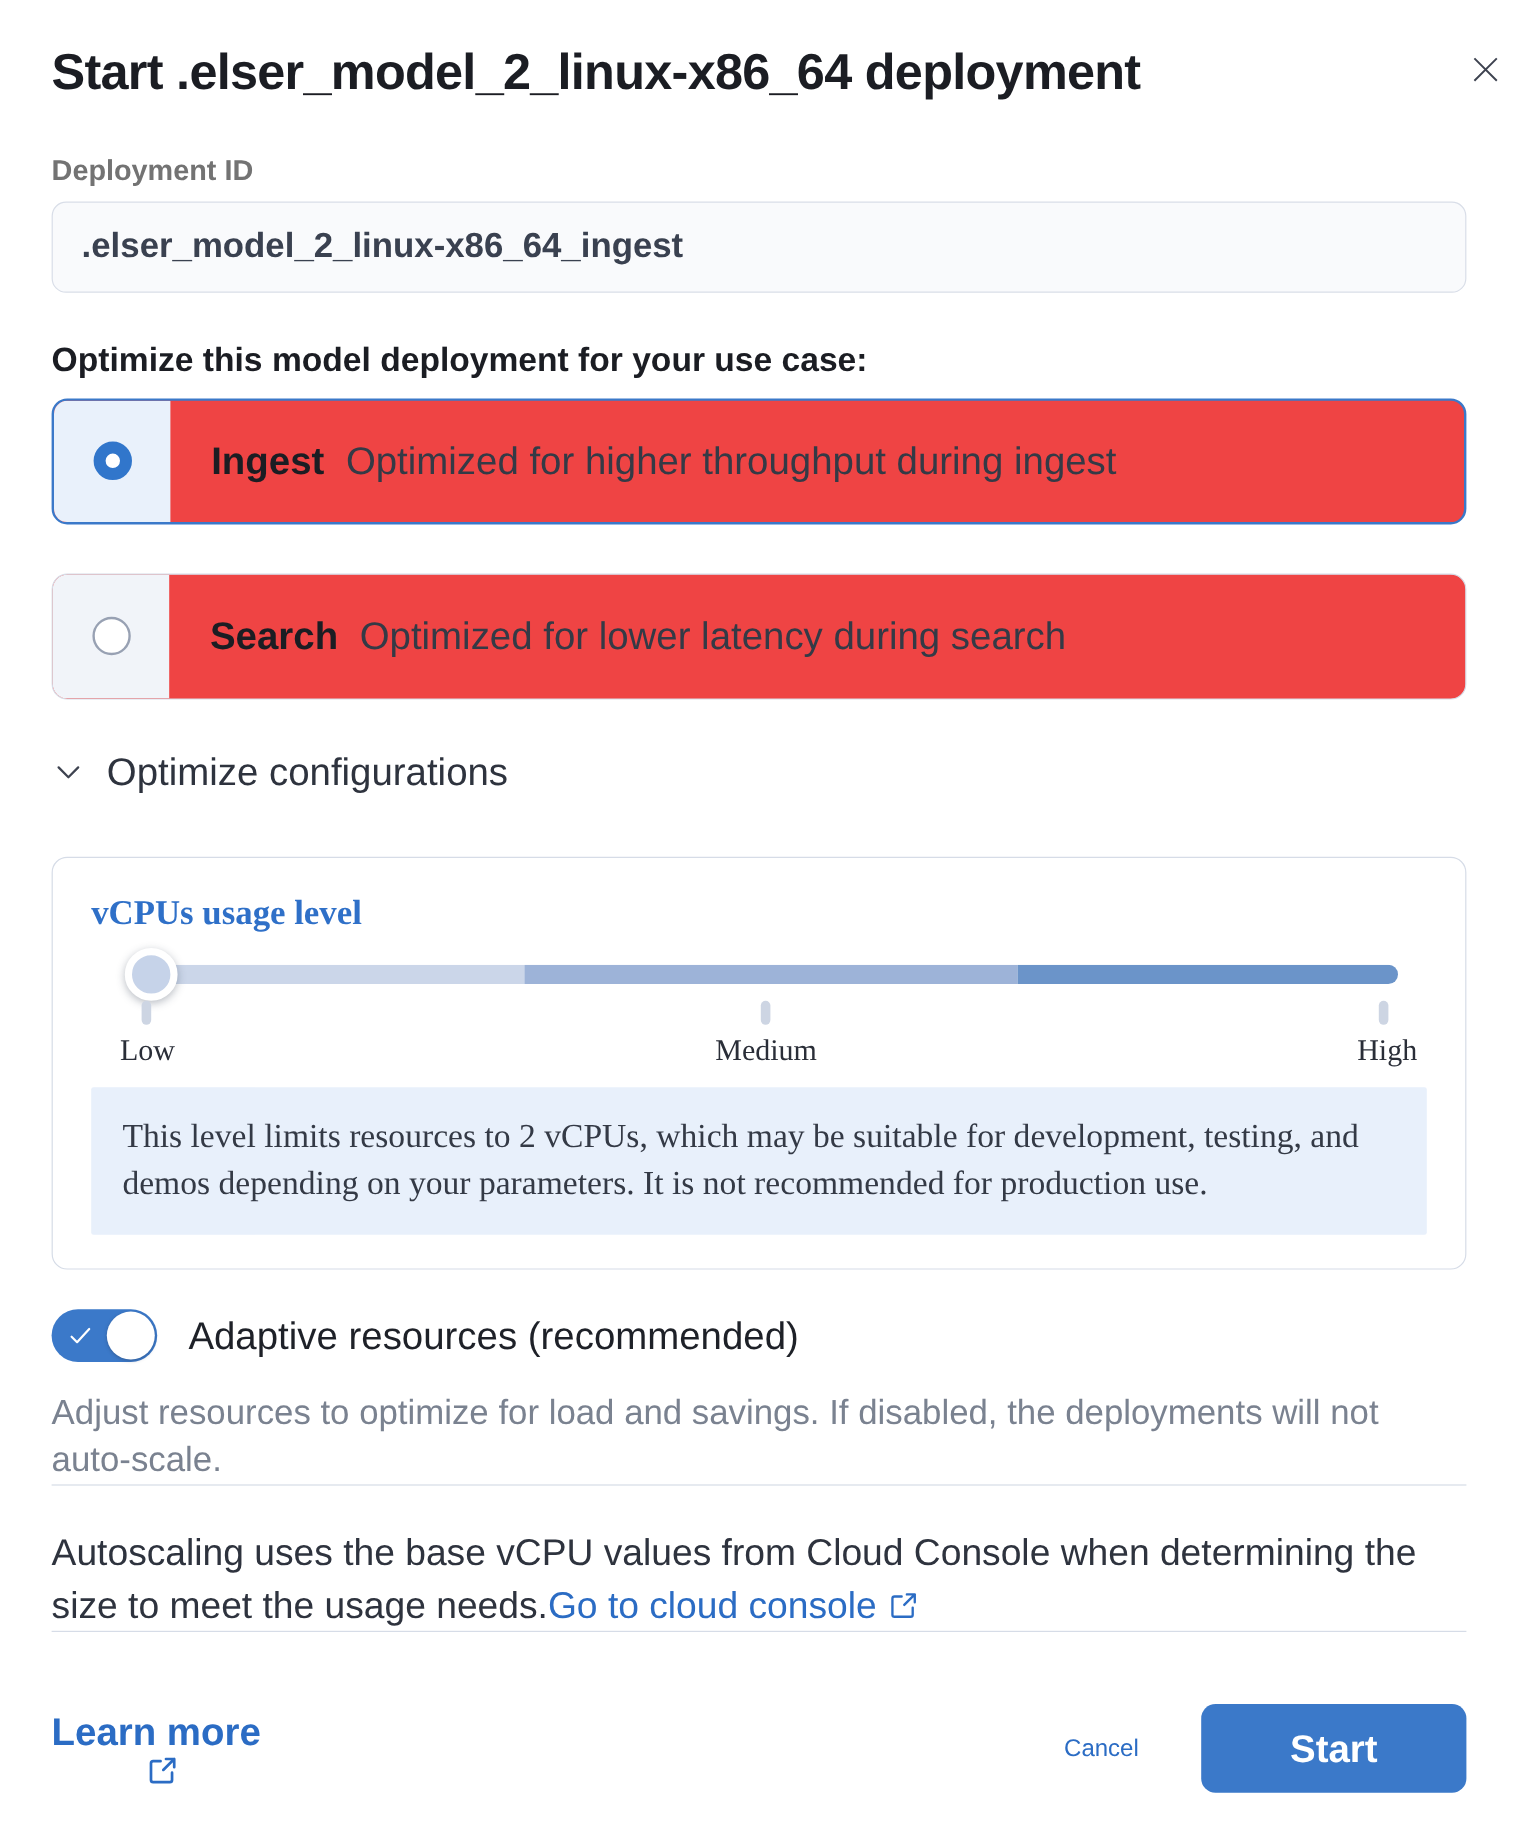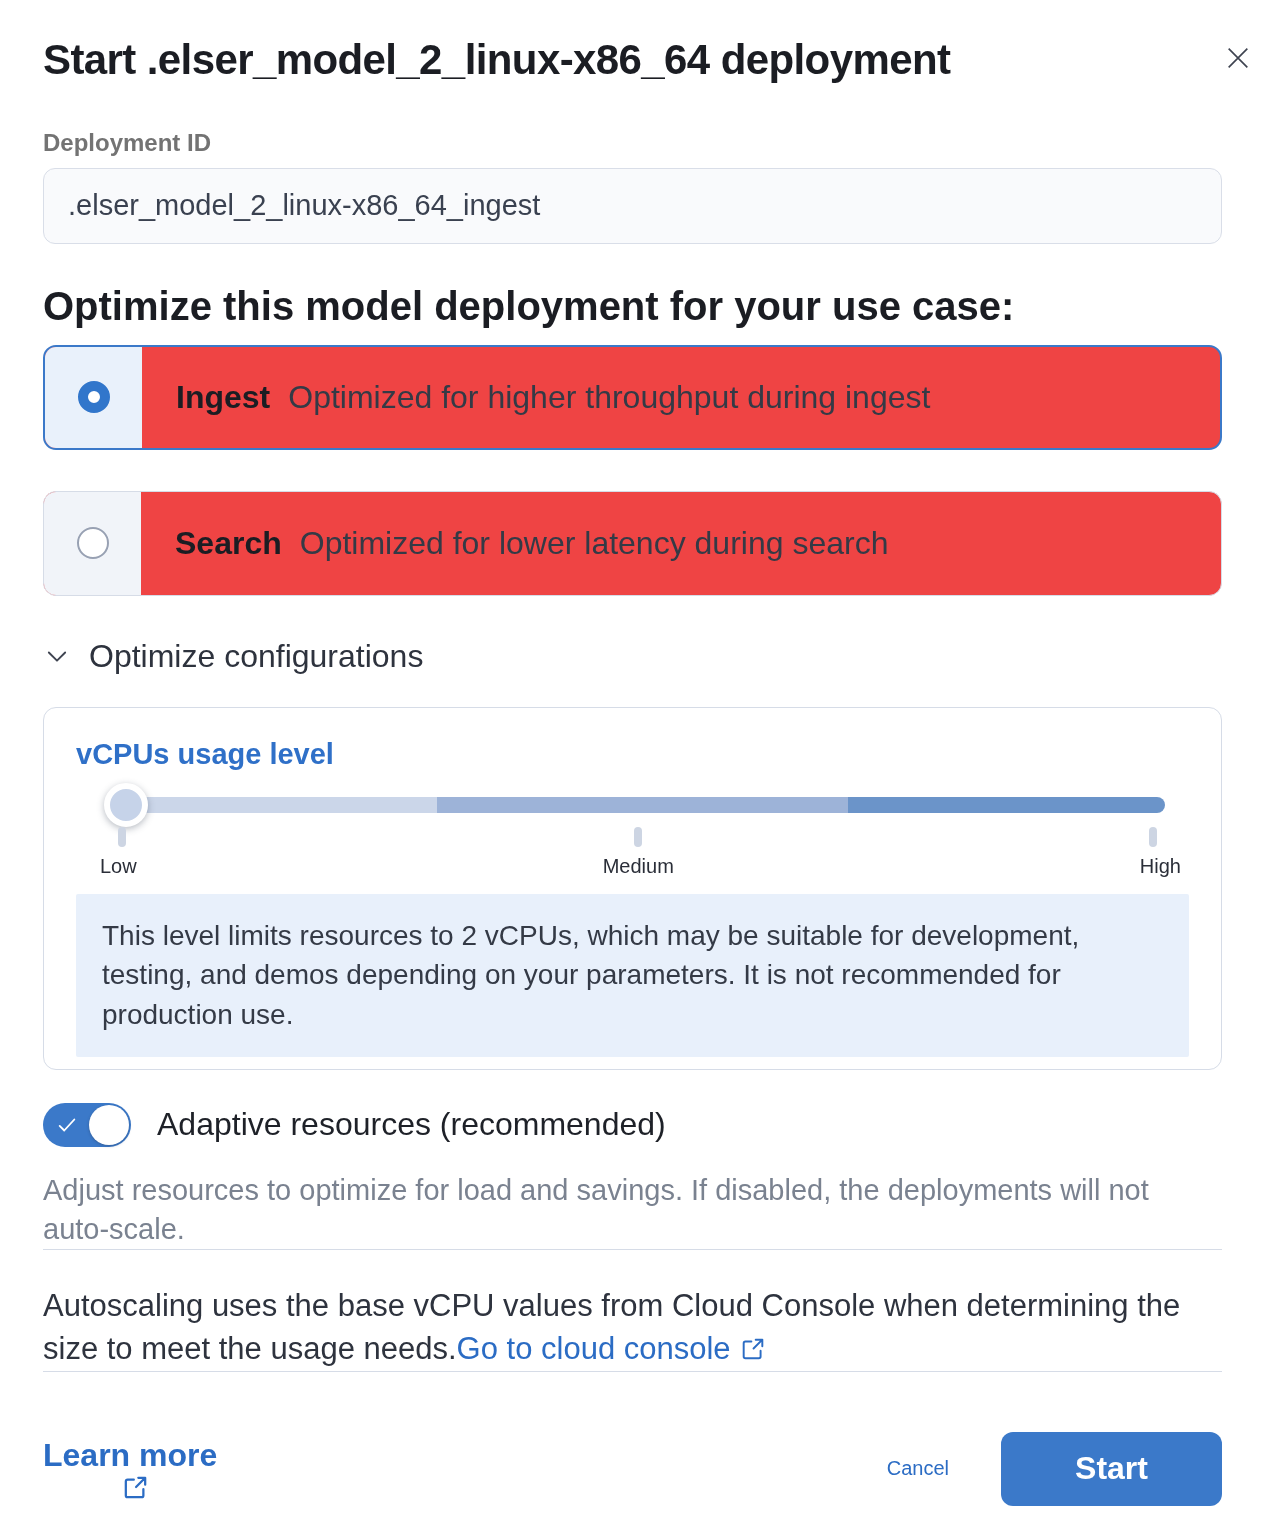--- a/index.html
+++ b/index.html
@@ -18,24 +18,24 @@
   .close-btn svg{width:28px;height:28px;stroke:#3E4350;stroke-width:1.4;fill:none;}
 
   h1.title{
     margin:34px 0 0;font-size:42px;line-height:1.25;font-weight:700;color:#1B1D23;letter-spacing:-0.6px;
   }
 
   .field-label{display:block;margin-top:42px;font-size:24px;font-weight:700;color:#737373;}
   .text-input{
     box-sizing:border-box;margin-top:11px;width:100%;height:76px;
     border:1px solid #D9DEE8;border-radius:12px;background:#F9FAFC;
-    font-family:inherit;font-size:29px;color:#3A4150;padding:12px 24px;outline:none;
-  }
-
-  .optimize-label{margin-top:40px;font-size:40px;font-weight:700;color:#1B1D23;}
+    font-family:inherit;font-size:29px;color:#3A4150;padding:12px 24px;outline:none;font-weight:bold;
+  }
+
+  .optimize-label{margin-top:40px;font-size:28px;font-weight:700;color:#1B1D23;}
 
   .option-card{
     box-sizing:border-box;display:flex;align-items:stretch;height:105px;margin-top:16px;
     border:1px solid #D6DCE7;border-radius:13px;background:#ef4444;overflow:hidden;cursor:pointer;
   }
   .option-card.selected{border:2px solid #3B79C9;}
   .option-card + .option-card{margin-top:41px;}
   .option-strip{flex:0 0 97px;display:flex;align-items:center;justify-content:center;}
   .option-card.selected .option-strip{background:#E9F1FB;}
   .option-card.unselected .option-strip{background:#F1F4F9;}
@@ -46,42 +46,43 @@
   .opt-name{font-weight:700;color:#1B1D23;}
   .opt-desc{color:#343A46;}
 
   .accordion{
     margin-top:42px;display:flex;align-items:center;gap:18px;
     font-size:32px;color:#2E333E;cursor:pointer;width:fit-content;
   }
   .accordion svg{width:28px;height:28px;stroke:#3E4350;stroke-width:1.6;fill:none;stroke-linecap:round;stroke-linejoin:round;}
 
   .panel{
-    box-sizing:border-box;margin-top:32px;border:1px solid #D6DCE7;border-radius:13px;
-    padding:30px 32px 12px;
+    box-sizing:border-box;margin-top:52px;border:1px solid #D6DCE7;border-radius:13px;
+    padding:30px 32px 28px;
+    font-family:Liberation Serif, serif;
   }
   .vcpu-label{font-size:29px;font-weight:700;color:#2F70C8;}
 
   .slider{position:relative;height:56px;margin:20px 24px 0 34px;}
   .track{position:absolute;left:0;right:0;top:6px;height:16px;border-radius:8px;overflow:hidden;display:flex;cursor:pointer;}
   .seg{height:100%;}
   .seg.low{width:31%;background:#CBD6E9;}
   .seg.med{width:39%;background:#9DB3D8;}
   .seg.high{width:30%;background:#6B94C9;}
   .thumb{
     box-sizing:border-box;position:absolute;left:-6px;top:-8px;width:44px;height:44px;border-radius:50%;
     background:#C6D3E9;border:6px solid #ffffff;box-shadow:0 2px 7px rgba(50,60,80,0.35);cursor:grab;
   }
   .tick{position:absolute;top:36px;width:8px;height:20px;border-radius:4px;background:#CDD5E3;transform:translateX(-50%);}
   .tick.t-low{left:12px;}
   .tick.t-med{left:50%;}
   .tick.t-high{left:calc(100% - 12px);}
   .slider-labels{
     display:flex;justify-content:space-between;align-items:flex-start;
-    margin:8px 8px 0 24px;font-size:20px;color:#2A2E38;
+    margin:8px 8px 0 24px;font-size:25px;color:#2A2E38;
   }
   .callout{
     margin-top:16px;background:#E8F0FB;padding:22px 26px;border-radius:2px;
     font-size:28px;line-height:1.42;color:#343A46;
   }
 
   .toggle-row{margin-top:33px;display:flex;align-items:center;gap:26px;}
   .toggle{
     position:relative;width:88px;height:44px;border-radius:22px;background:#3B79C9;cursor:pointer;flex:0 0 88px;
   }

